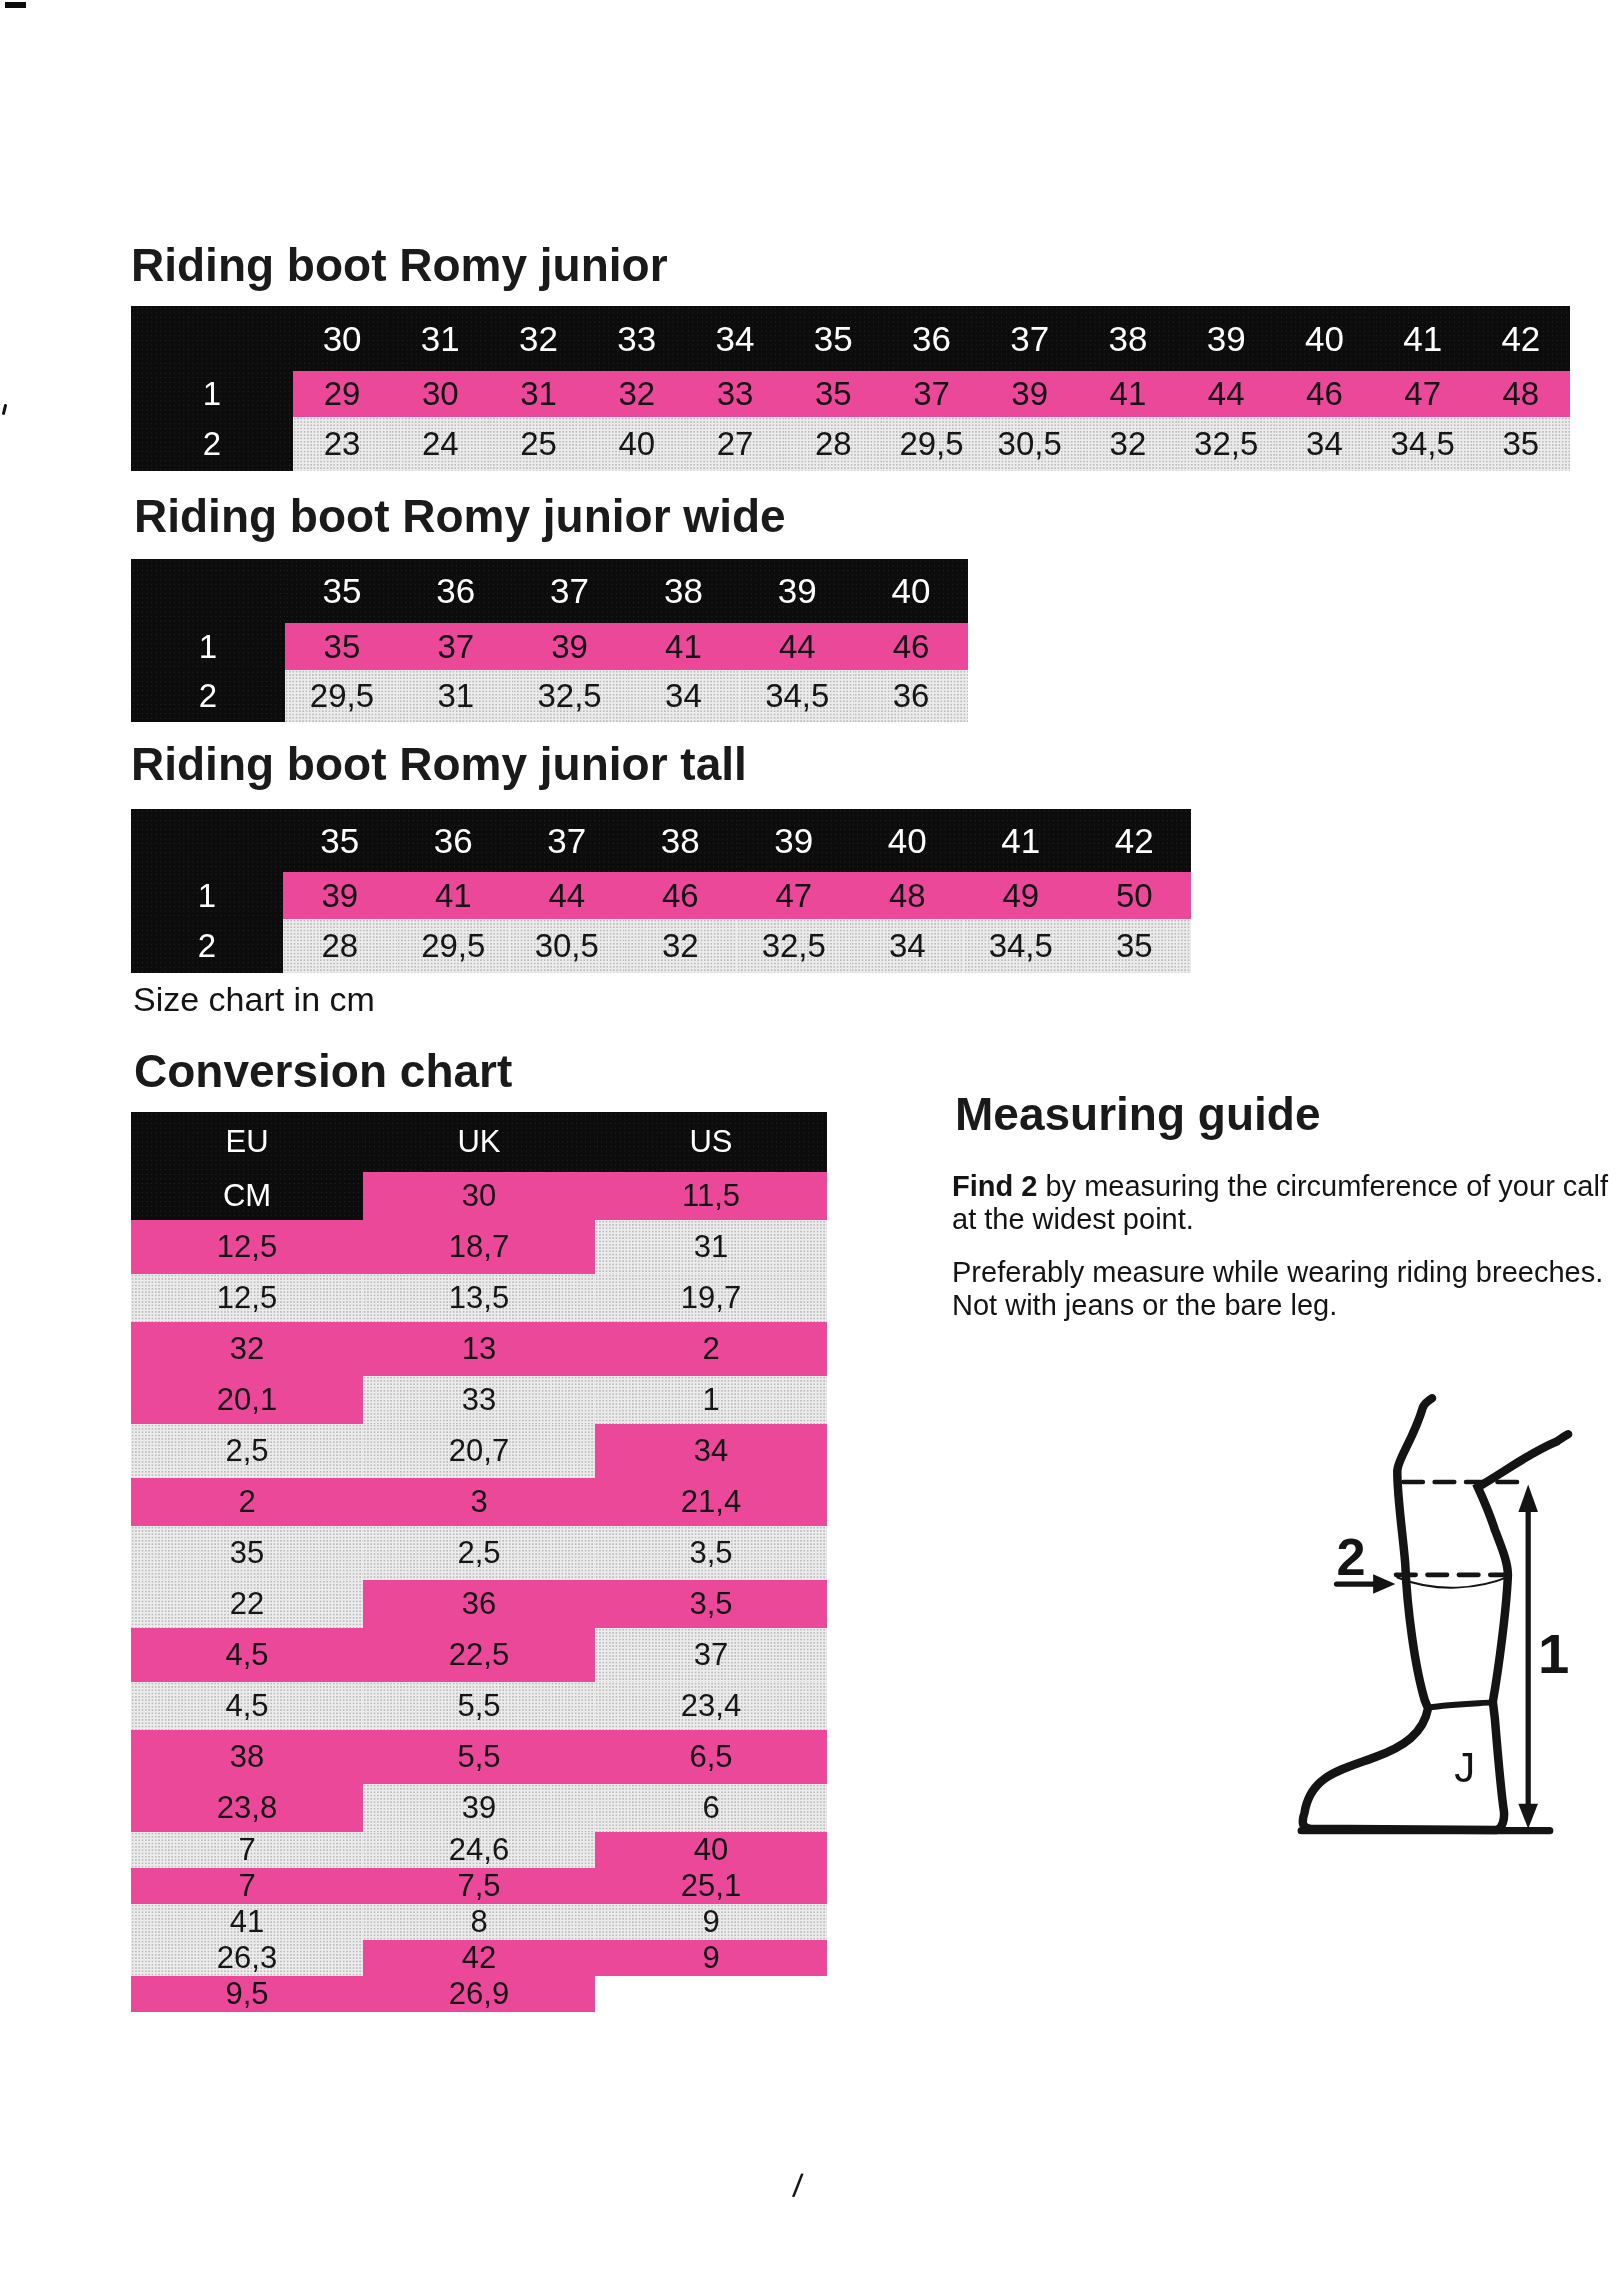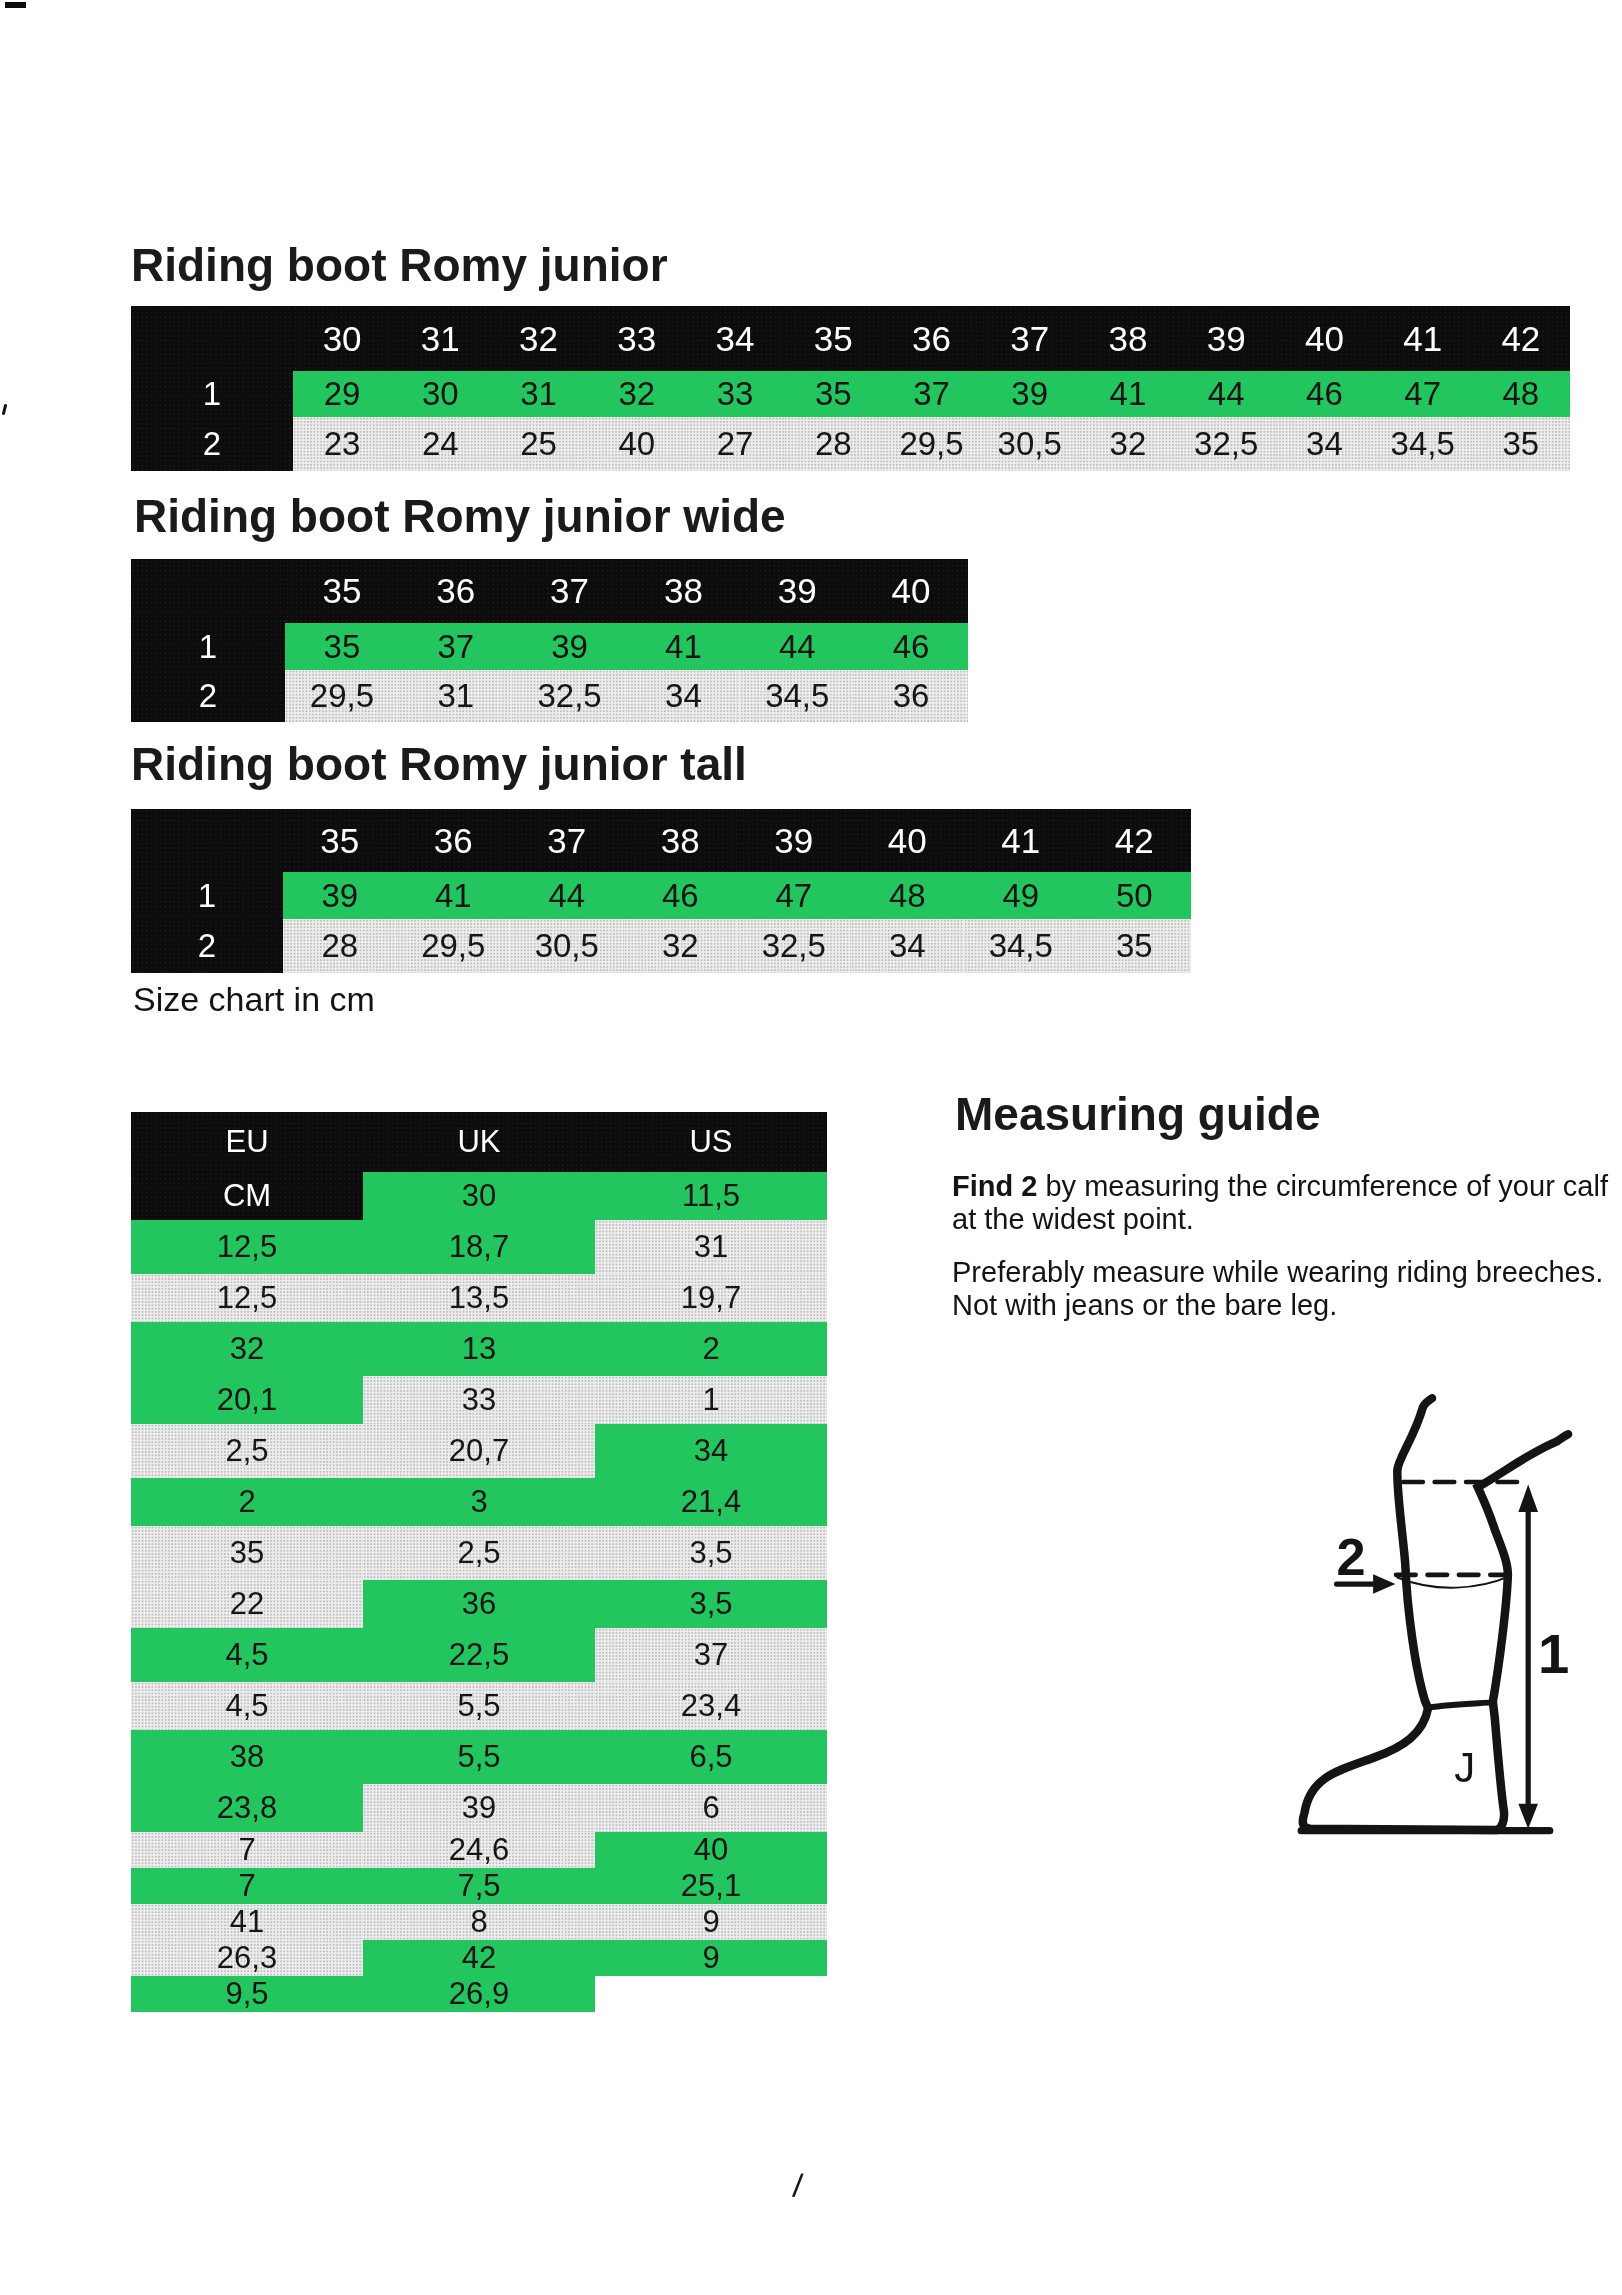--- a/index.html
+++ b/index.html
@@ -13,21 +13,21 @@
         background-size:3.3px 3.3px;}
   .banner{position:absolute;left:69px;top:26px;width:1511px;height:190px;display:flex;align-items:center;}
   .banner h1{margin:0;padding:13px 0 0 70px;font-size:97px;font-weight:400;letter-spacing:1.3px;color:#fff;}
   .logo-svg{position:absolute;left:1128px;top:22px;width:327px;height:181px;}
   h2.sec{position:absolute;margin:0;font-size:46px;font-weight:700;letter-spacing:0;color:#1a1a1a;}
   .tgrid{position:absolute;display:grid;}
   .cell{display:flex;align-items:center;justify-content:center;}
   .cell.head{font-size:35px;}
   .cell.rowlabel{font-size:33px;}
   .cell.val{font-size:33px;}
-  .plain{background:#22c55e;}
+  .plain{background:#ec4899;}
   #size-grid-0{left:131px;top:306px;width:1439px;grid-template-columns:162px repeat(13,1fr);grid-template-rows:65px 46px 54px;}
   #size-grid-1{left:131px;top:559px;width:837px;grid-template-columns:154px repeat(6,1fr);grid-template-rows:64px 47px 52px;}
   #size-grid-2{left:131px;top:809px;width:1060px;grid-template-columns:152px repeat(8,1fr);grid-template-rows:63px 47px 54px;}
   #conv-grid{left:131px;top:1112px;width:696px;grid-template-columns:repeat(3,1fr);
              grid-template-rows:60px 48px 54px 48px 54px 48px 54px 48px 54px 48px 54px 48px 54px 48px;}
   #conv-grid .chead{font-size:34px;}
   #conv-grid .cell{font-size:31px;}
   .cm-note{position:absolute;left:133px;top:980px;margin:0;font-size:34px;font-weight:400;}
   .mg-title{left:955px;top:1087px;}
   .mg-text{position:absolute;left:952px;top:1170px;width:667px;font-size:29px;line-height:1.14;}
@@ -145,20 +145,21 @@
       <div class="cell val dots">30,5</div>
       <div class="cell val dots">32</div>
       <div class="cell val dots">32,5</div>
       <div class="cell val dots">34</div>
       <div class="cell val dots">34,5</div>
       <div class="cell val dots">35</div>
     </div>
 
   <p class="cm-note">Size chart in cm</p>
 
+  <h2 class="sec" style="left:134px;top:1044px;">Conversion chart</h2>
   <div class="tgrid" id="conv-grid">
       <div class="cell ink chead">EU</div>
       <div class="cell ink chead">UK</div>
       <div class="cell ink chead">US</div>
       <div class="cell ink chead">CM</div>
       <div class="cell plain">30</div>
       <div class="cell plain">11,5</div>
       <div class="cell plain">12,5</div>
       <div class="cell plain">18,7</div>
       <div class="cell dots">31</div>

